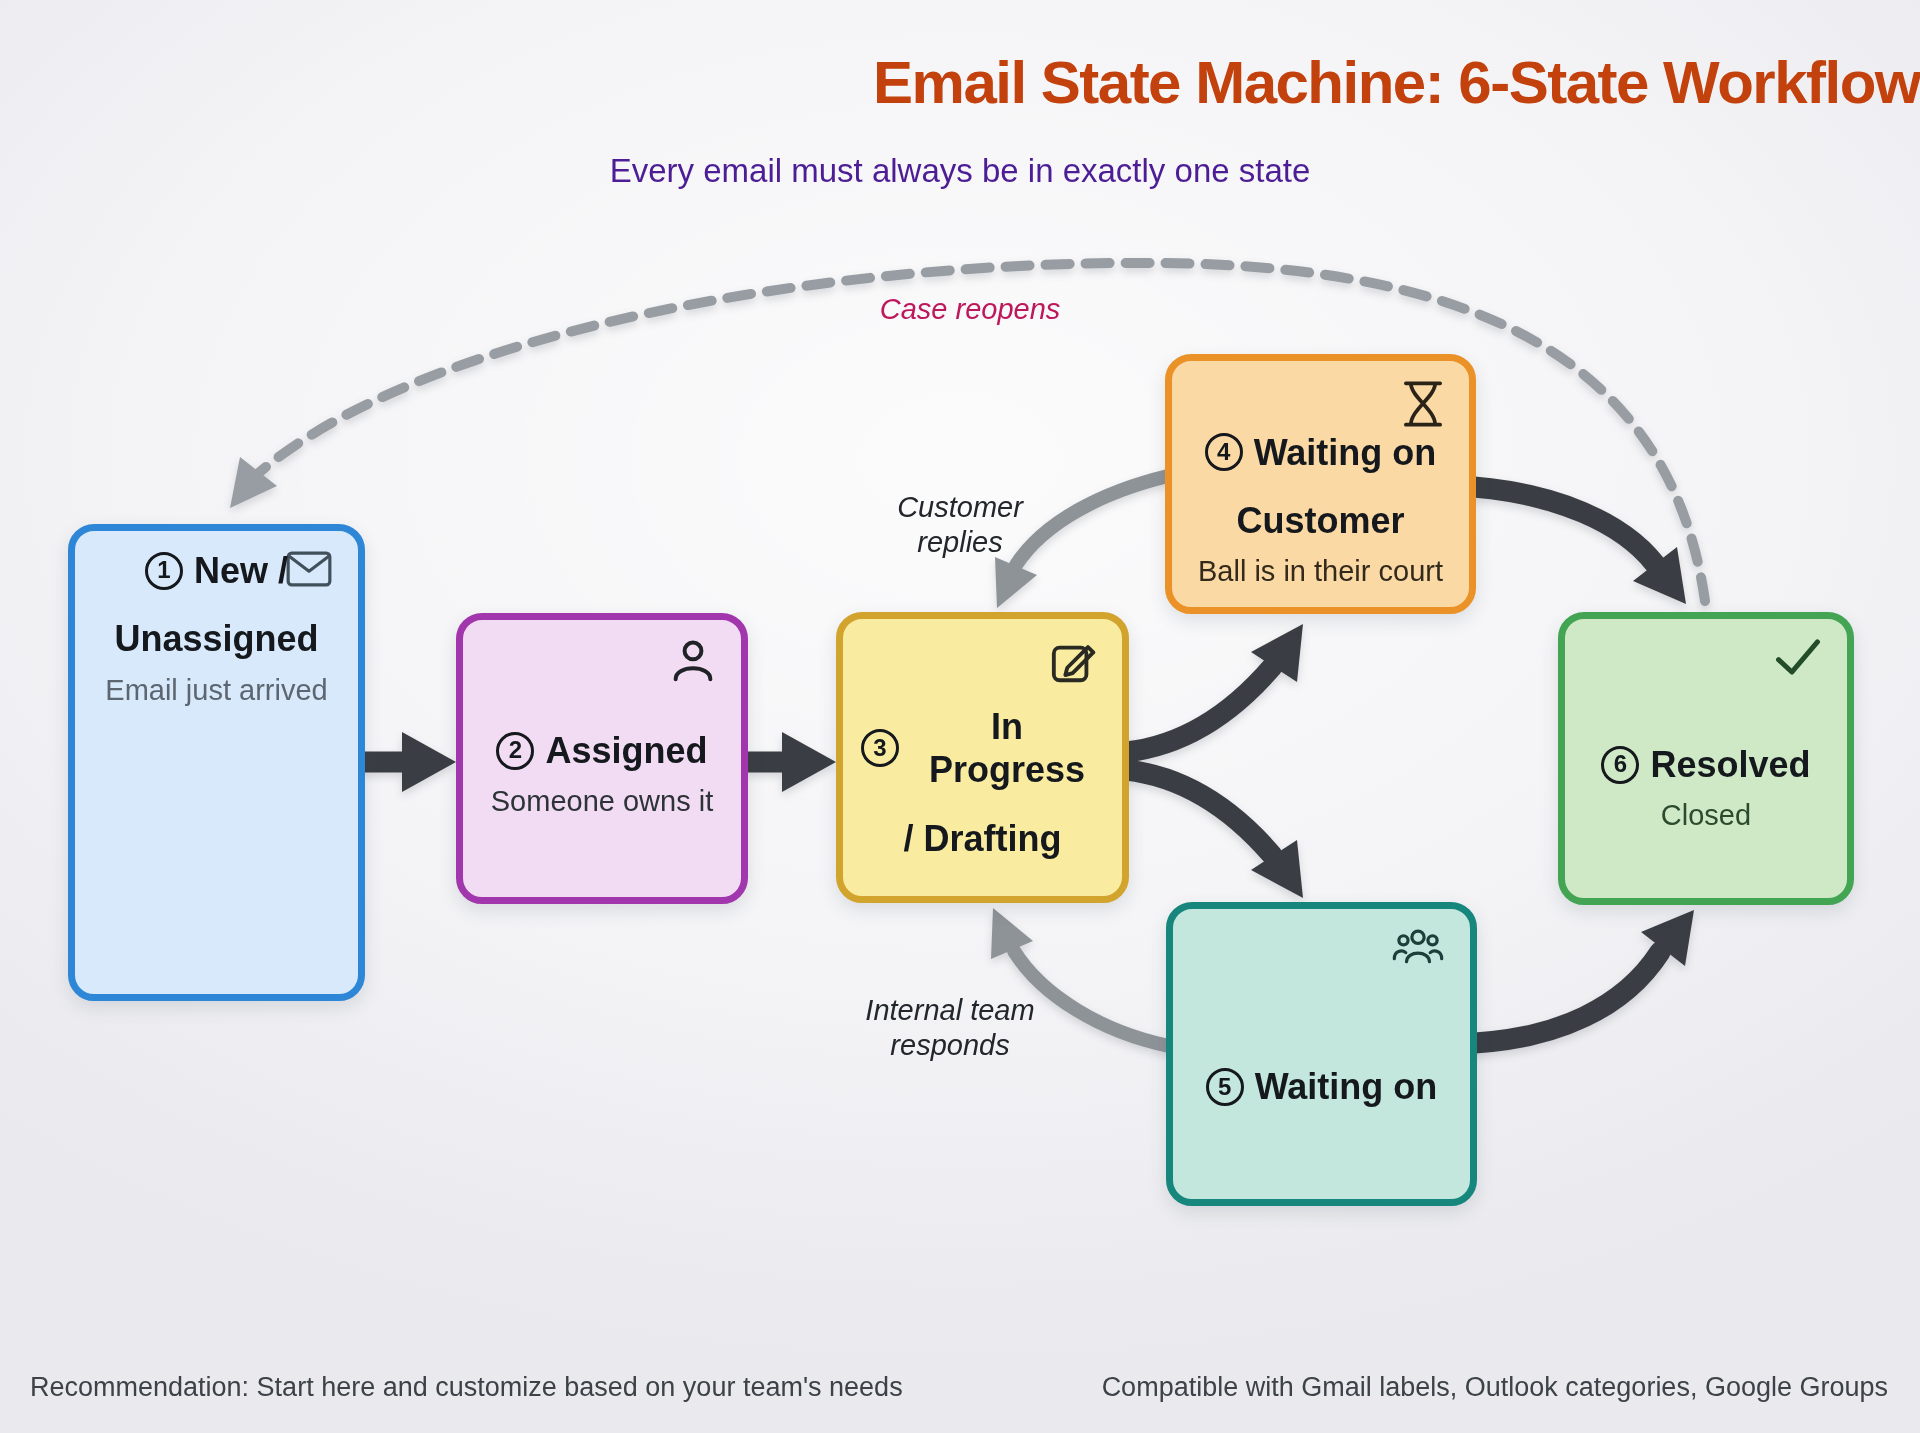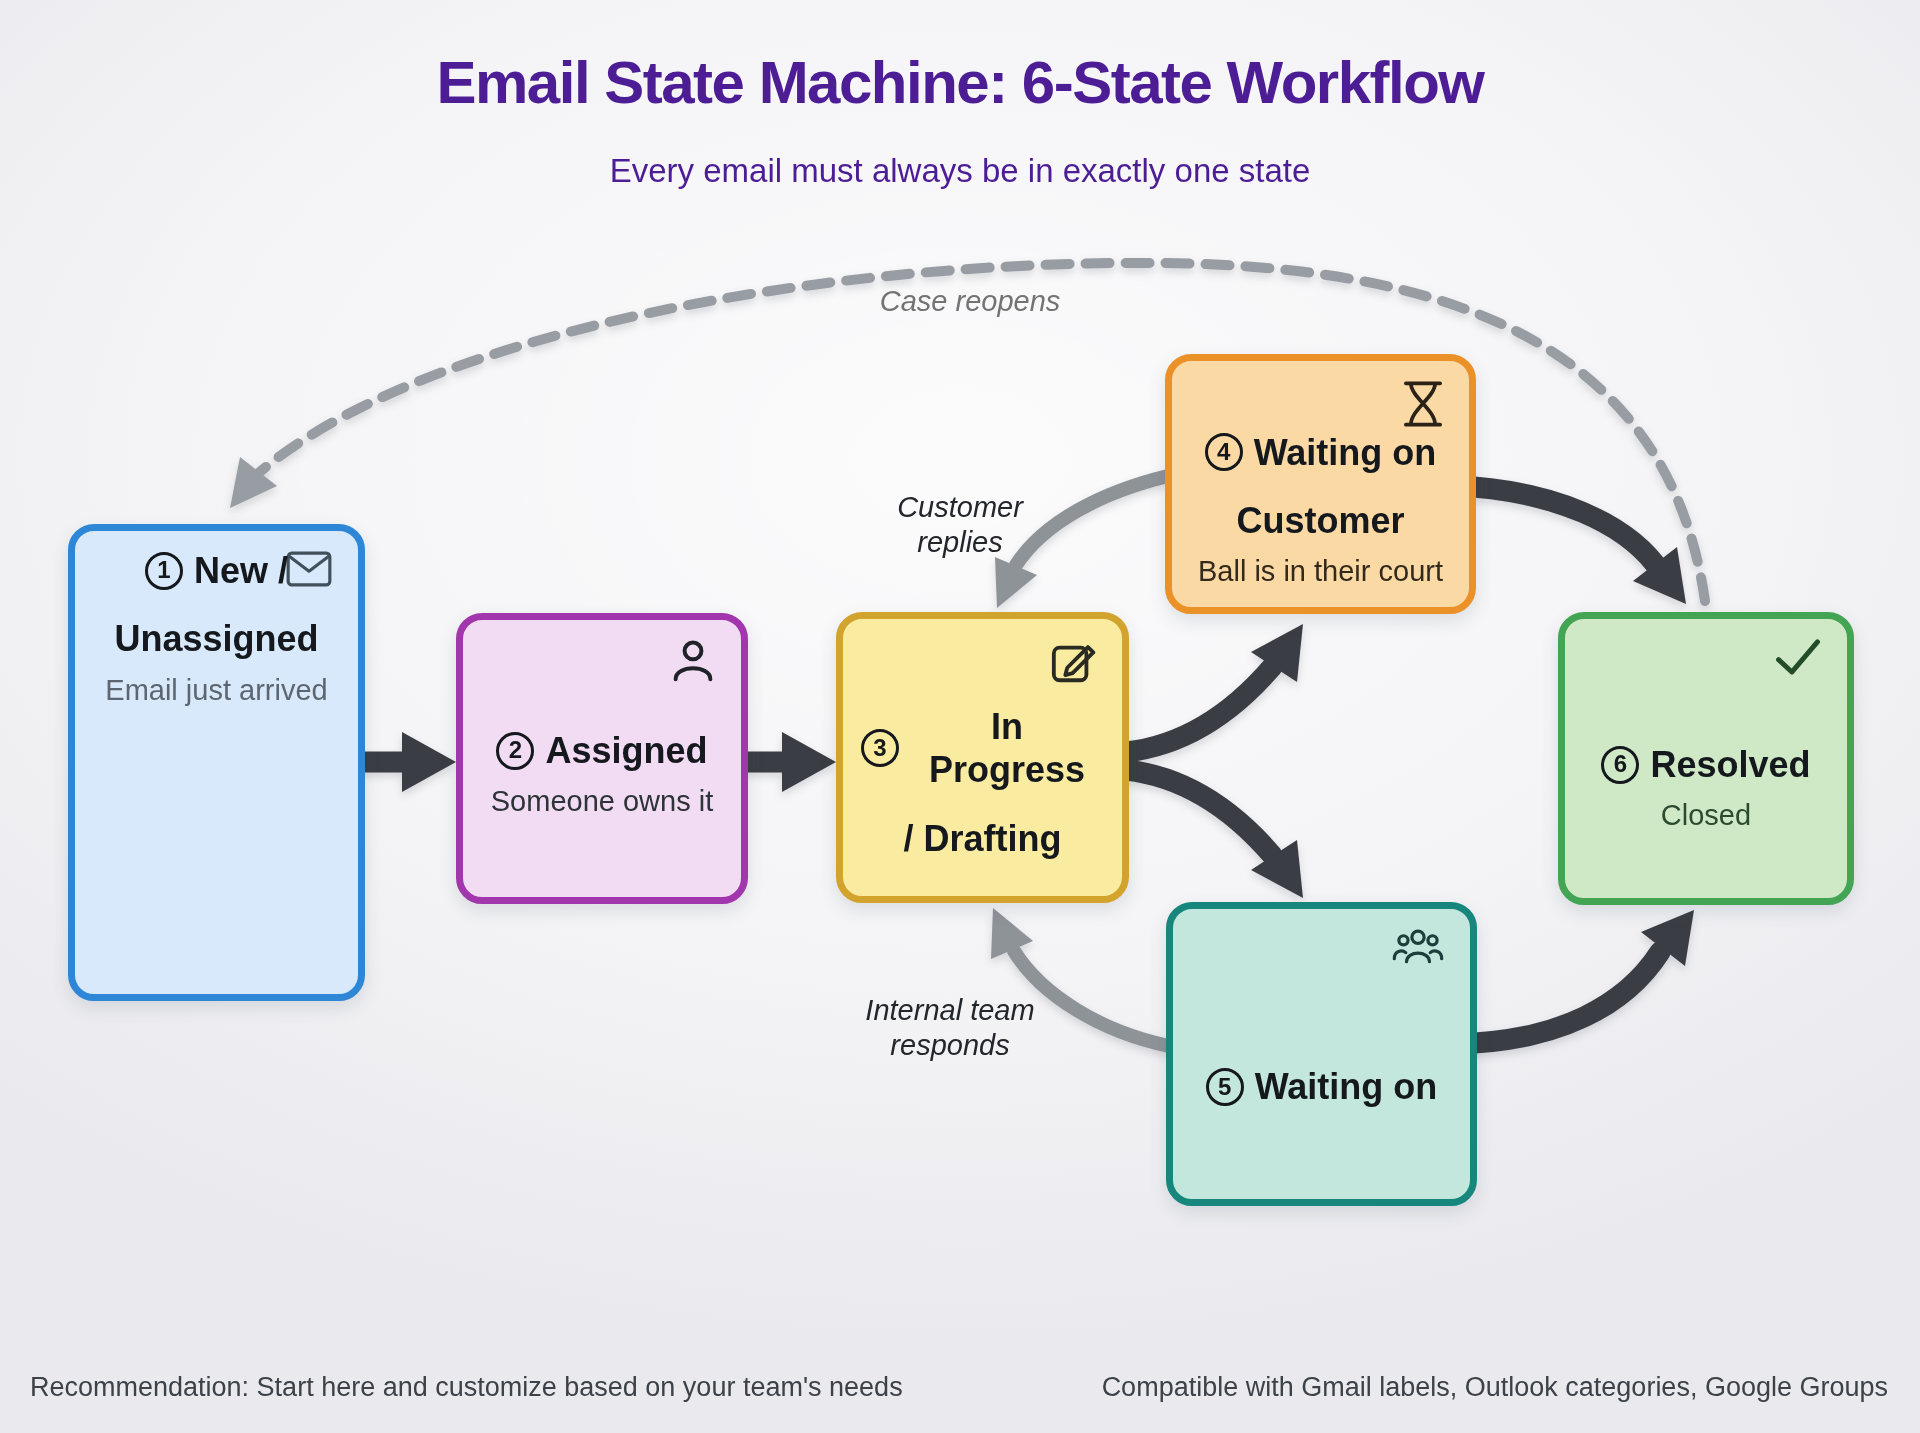--- a/index.html
+++ b/index.html
@@ -62,21 +62,21 @@
   .label-customer{left:855px;top:490px;width:210px;}
   .label-internal{left:815px;top:993px;width:270px;}
   .footer-left{position:absolute;left:30px;top:1372px;font-size:27px;}
   .footer-right{position:absolute;right:32px;top:1372px;font-size:27px;text-align:right;}
 </style>
 </head>
 <body>
 
 <div class="canvas" style="background-color: rgb(241, 241, 244);">
 
-  <div class="title" style="color: #4c1d95;">Email State Machine: 6-State Workflow</div>
+  <div class="title" style="color: #c2410c; text-align: right;">Email State Machine: 6-State Workflow</div>
   <div class="subtitle" style="color: #4c1d95;">Every email must always be in exactly one state</div>
 
   <svg class="arrows" viewBox="0 0 1920 1433" aria-hidden="true">
 
     <g fill="none" style="stroke: rgb(152, 157, 163);">
       <path d="M 1705 601 C 1672 370 1490 266 1160 263 C 830 260 420 330 254 477" stroke-width="10" stroke-linecap="round" stroke-dasharray="24 16"></path>
       <path d="M 230 508 L 277 486 L 240 457 Z" stroke="none" style="fill: rgb(152, 157, 163);"></path>
     </g>
 
     <g fill="none" stroke-width="14" stroke-linecap="round" style="stroke: rgb(142, 147, 152);">
@@ -220,20 +220,20 @@
         <div class="hline1">
             <span class="num">6</span>
             <span>Resolved</span>
           </div>
 
       </div>
       <div class="desc" style="color: rgb(43, 74, 46);">Closed</div>
     </div>
   </div>
 
-  <div class="flow-label label-case" style="color: #737373;">Case reopens</div>
+  <div class="flow-label label-case" style="color: #be185d; margin-top: 8px;">Case reopens</div>
   <div class="flow-label label-customer" style="color: rgb(35, 38, 43);">Customer replies</div>
   <div class="flow-label label-internal" style="color: rgb(35, 38, 43);">Internal team responds</div>
 
   <div class="footer-left" style="color: rgb(60, 66, 72);">Recommendation: Start here and customize based on your team's needs</div>
   <div class="footer-right" style="color: rgb(60, 66, 72);">Compatible with Gmail labels, Outlook categories, Google Groups</div>
 
 </div>
 
 </body></html>

